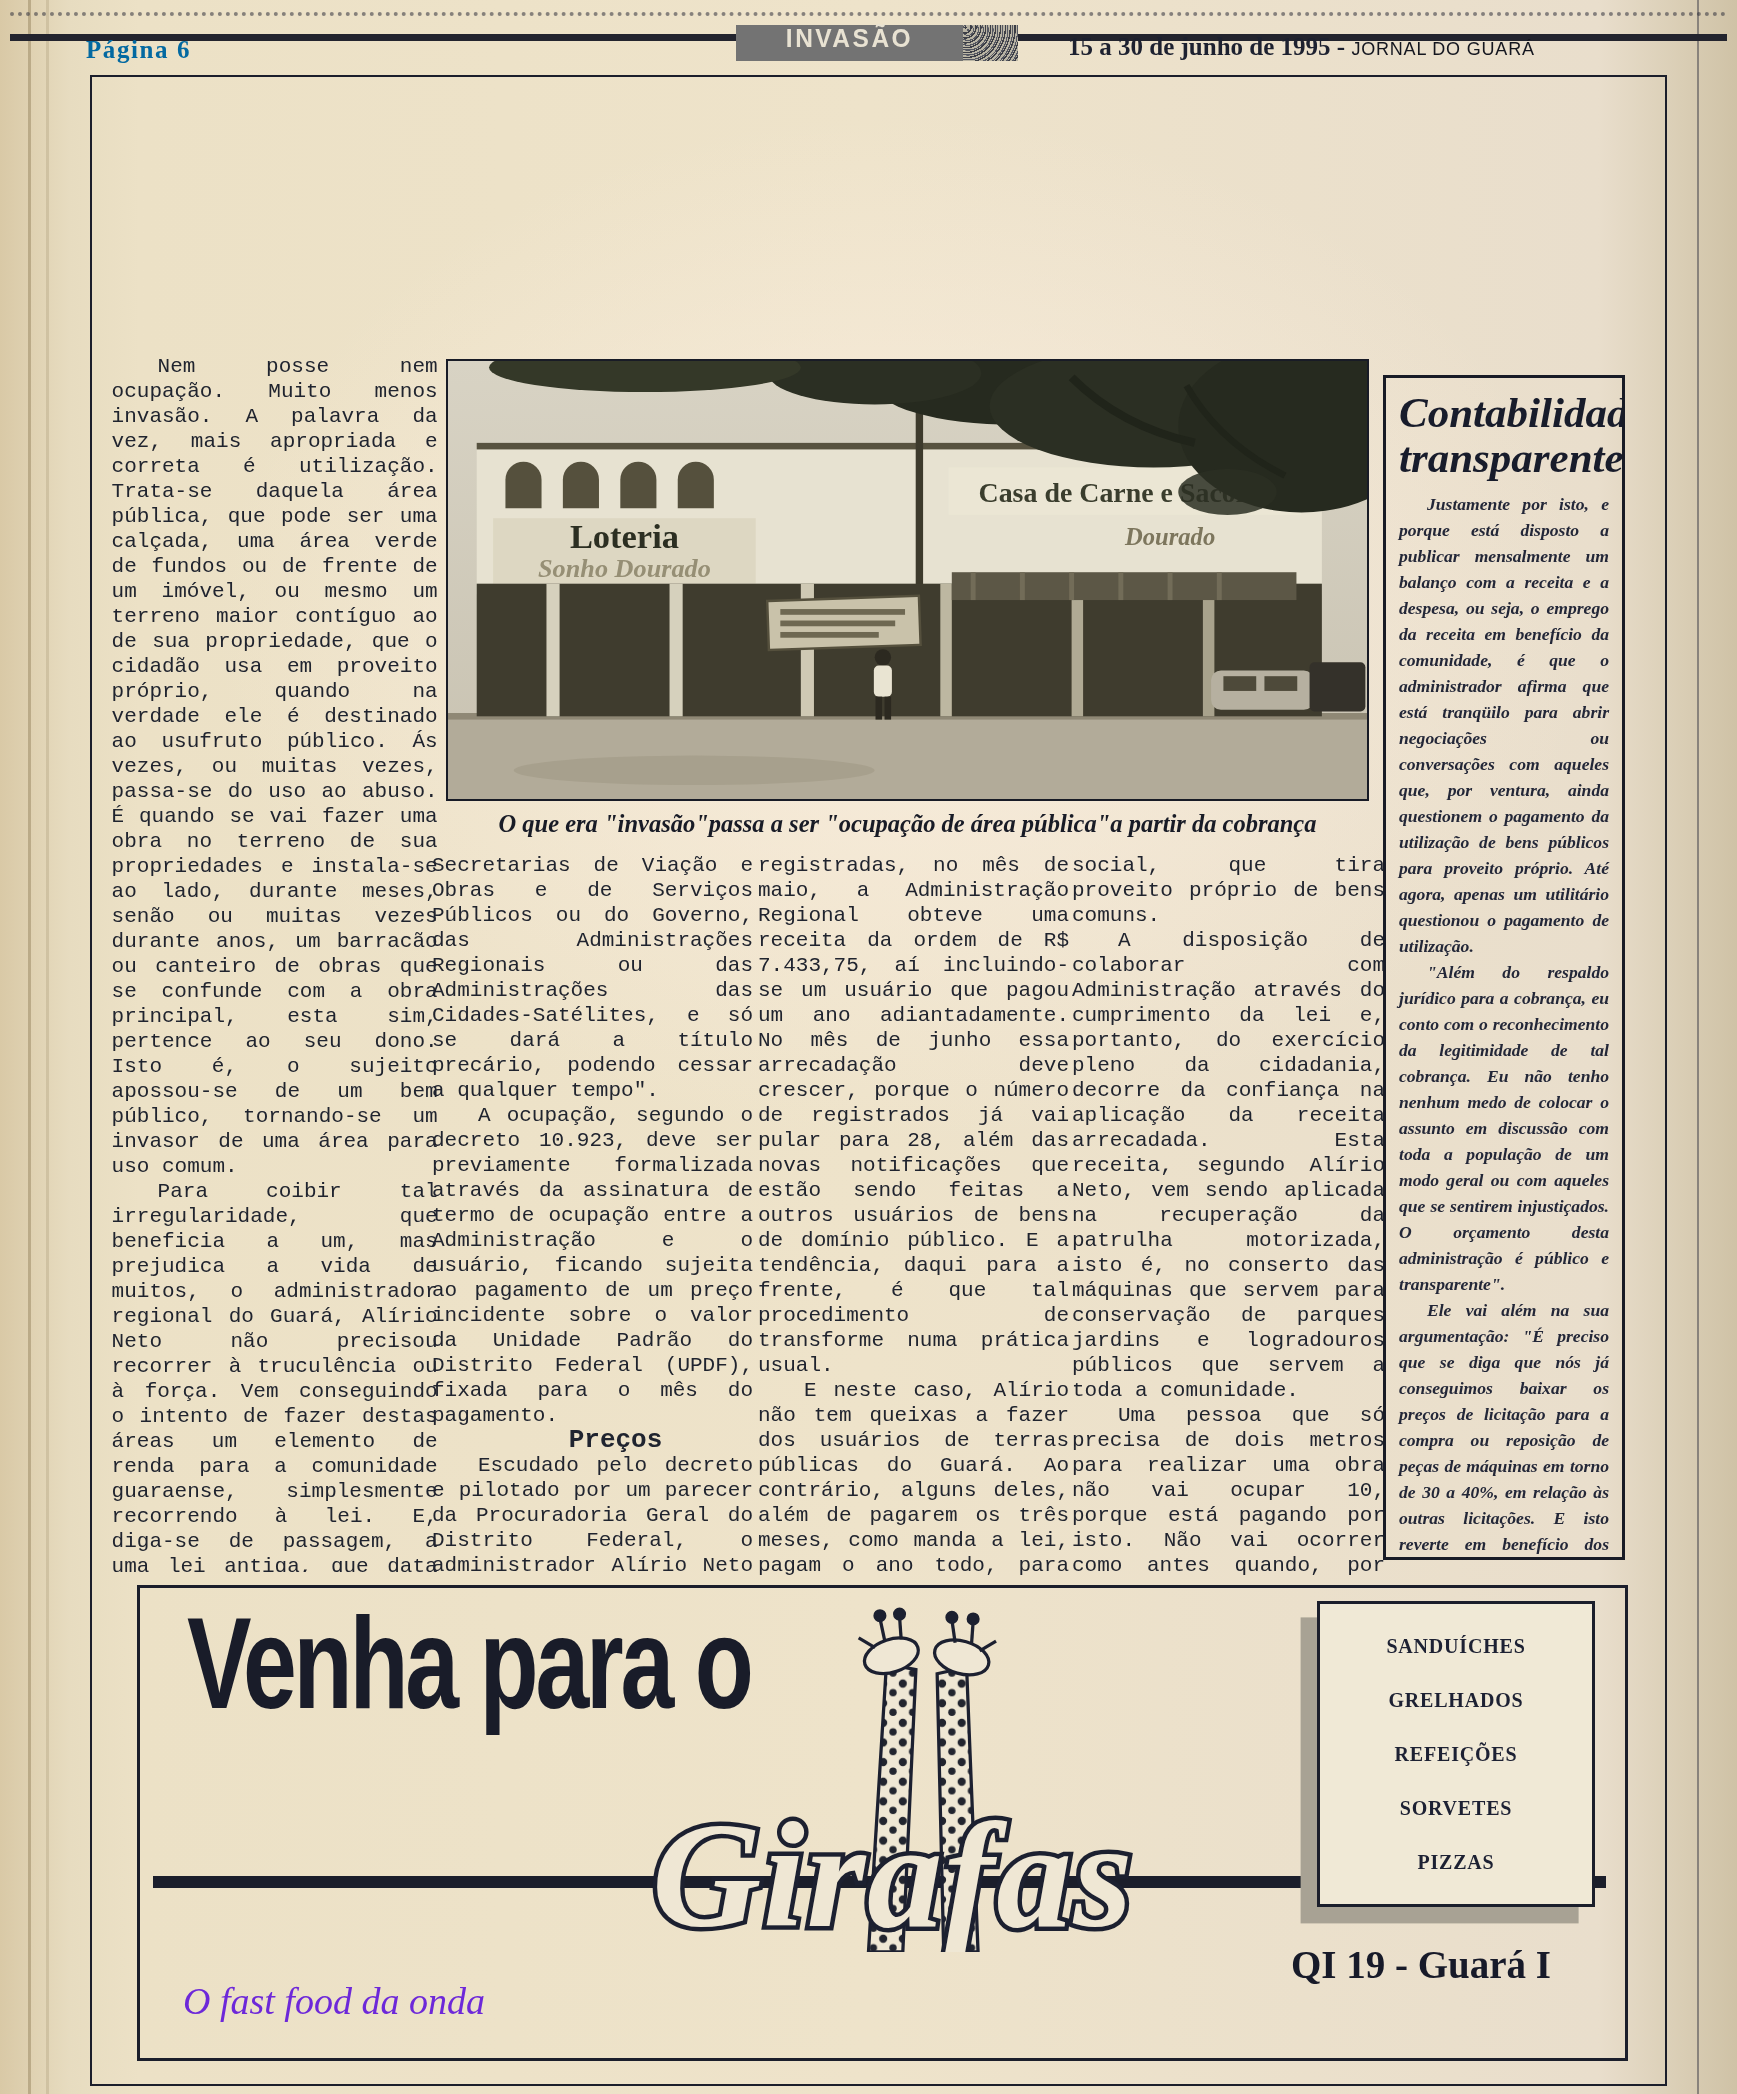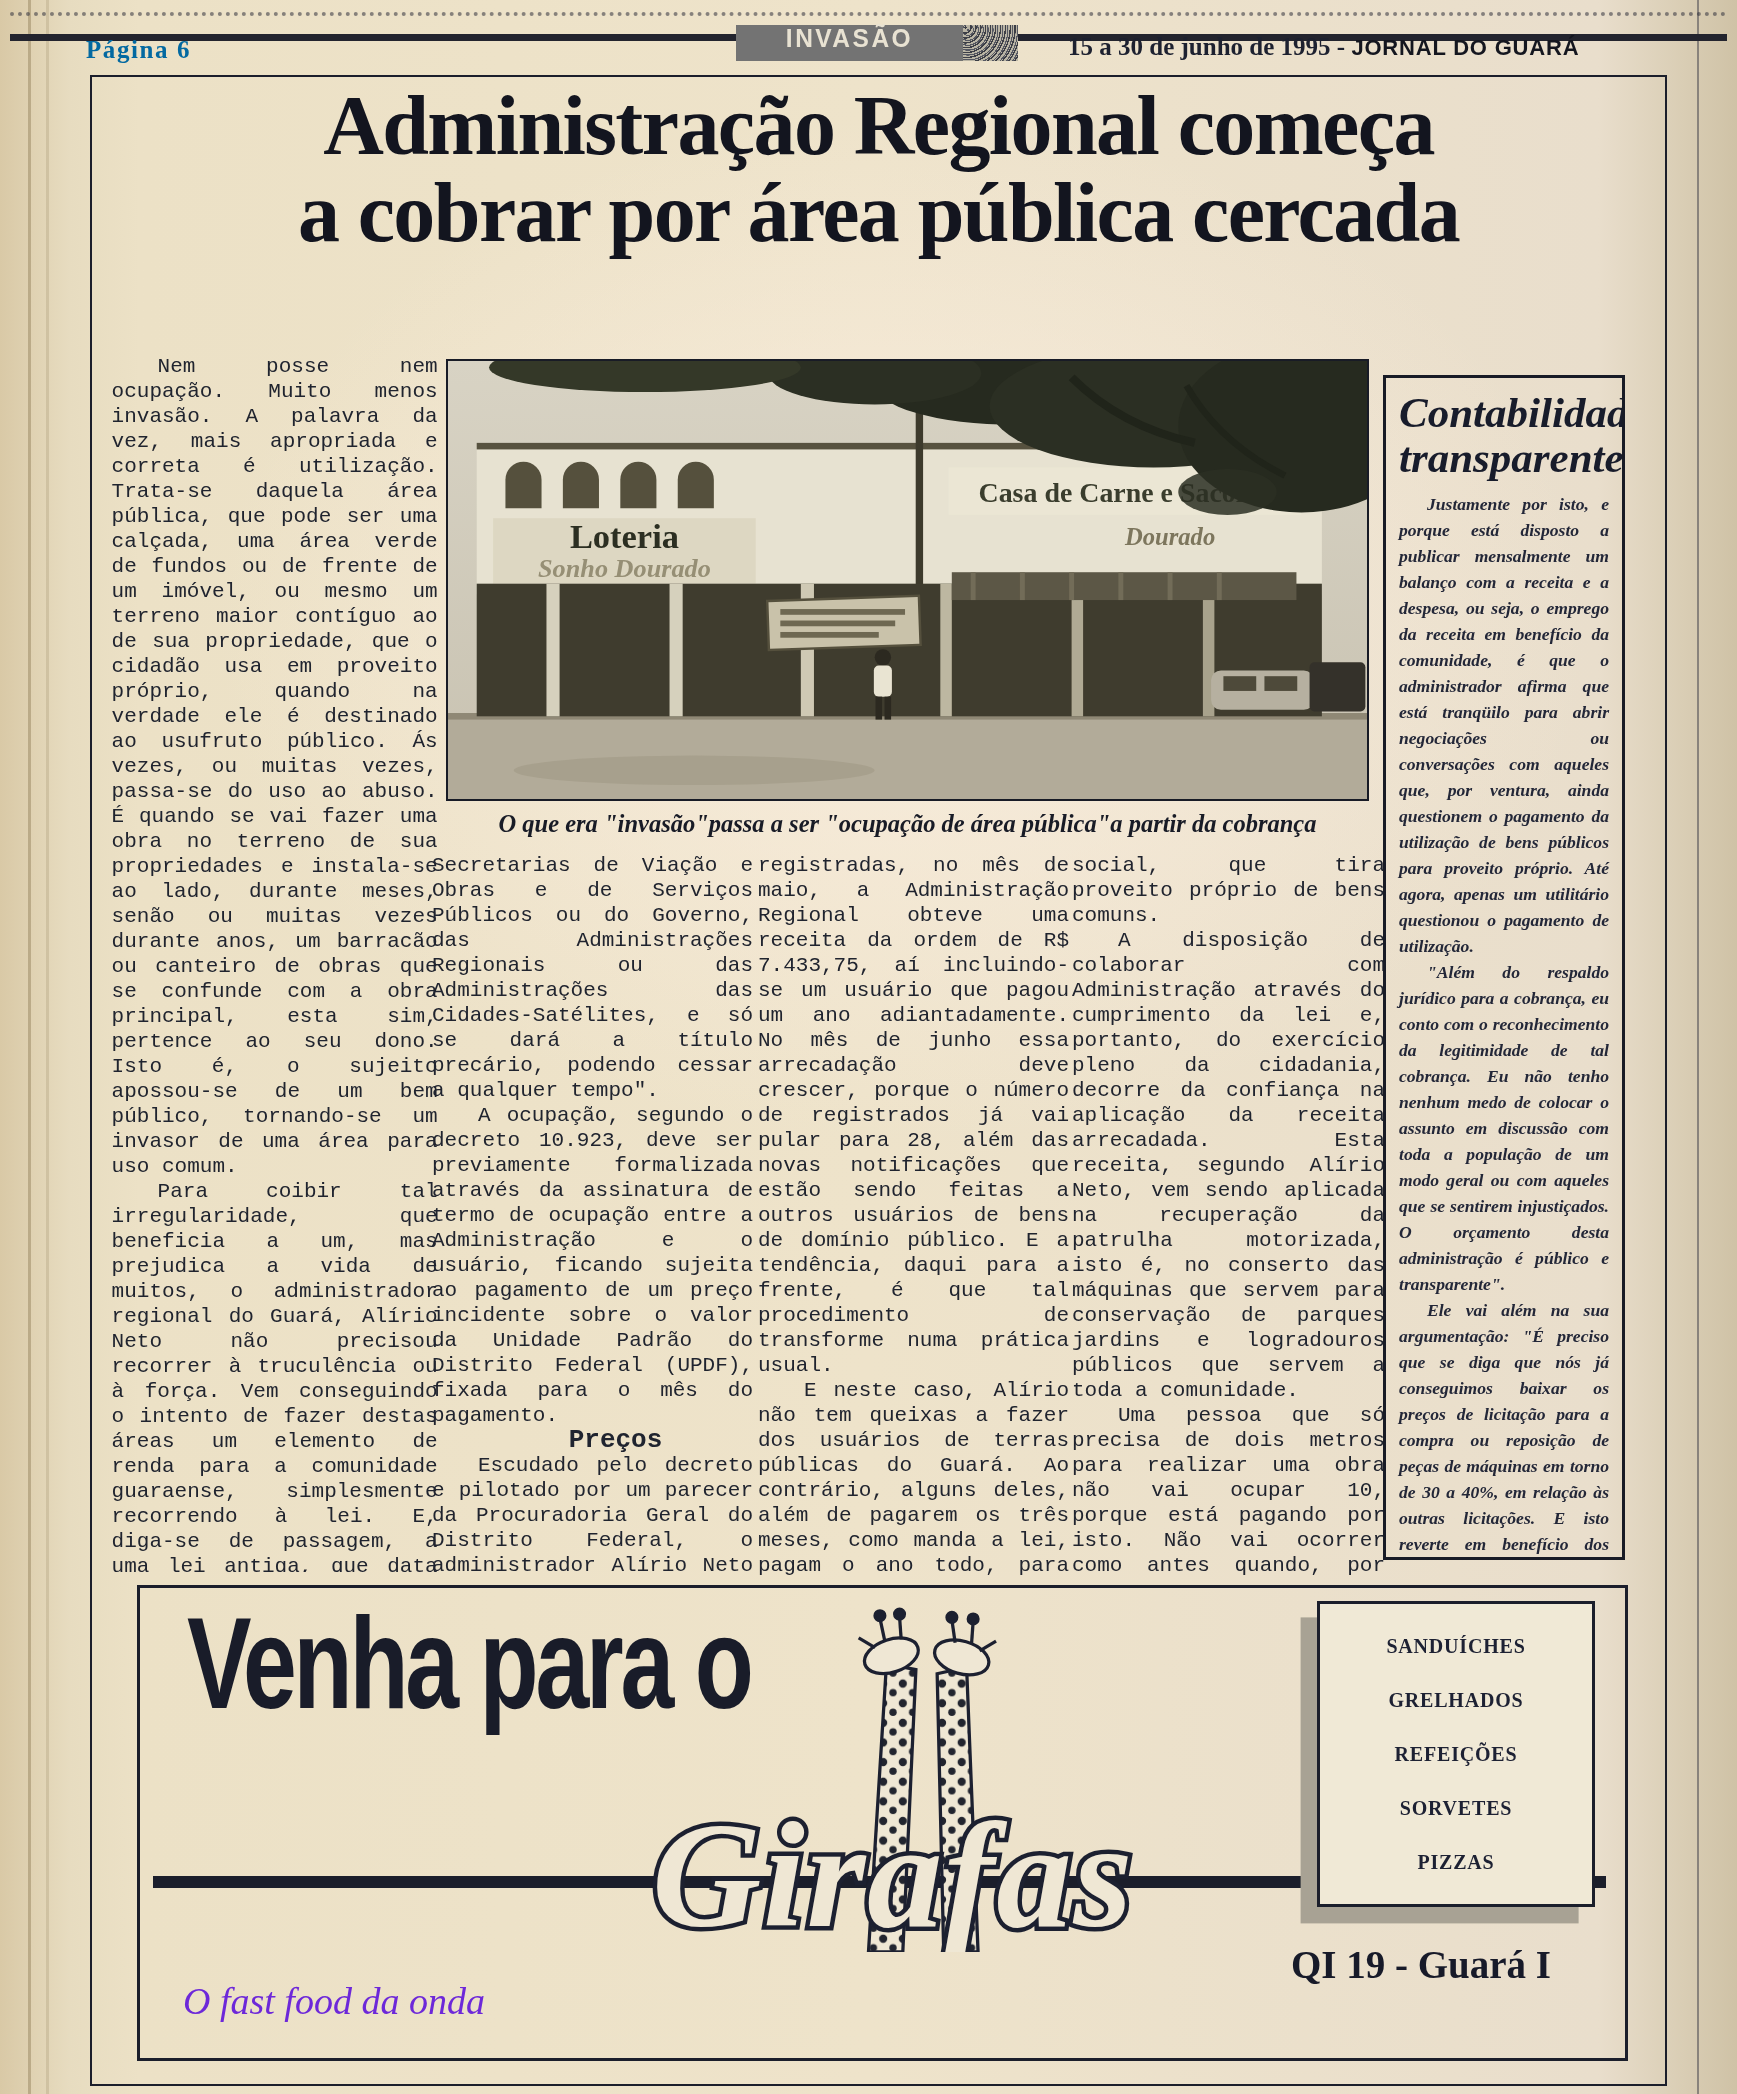--- a/index.html
+++ b/index.html
@@ -24,21 +24,21 @@
   .badge-dark{position:absolute;left:0;top:0;width:227px;height:36px;background:#737373;
     display:flex;justify-content:center;}
   .badge-dark span{color:#e8e2d2;font-family:"Liberation Sans",sans-serif;font-weight:bold;
     font-size:24.5px;letter-spacing:2.5px;transform:scaleY(1.05);}
   .badge-halftone{position:absolute;left:227px;top:0;width:55px;height:36px;
     background:
       repeating-radial-gradient(circle at 2.5px 2.5px, #3c3e46 0 1.3px, transparent 1.4px 4.9px),
       repeating-radial-gradient(circle at 4.9px 4.9px, #565862 0 1.1px, transparent 1.2px 4.9px),
       #b9b4a4;}
   .dateline{position:absolute;left:1068px;top:33px;font-size:25px;font-weight:bold;color:#1d2130;}
-  .masthead{font-family:"Liberation Sans",sans-serif;font-weight:bold;font-size:22px;letter-spacing:0.8px;color:#14161f;}
+  .masthead{font-family:"Liberation Sans",sans-serif;font-weight:normal;font-size:18px;letter-spacing:0.8px;color:#14161f;}
 
   
   .frame{position:absolute;left:90px;top:75px;width:1573px;height:2007px;
     border:2.5px solid #1b1e2b;background:transparent;}
 
   h1.headline{position:absolute;left:0;top:4.9px;width:100%;margin:0;text-align:center;
     font-size:84px;line-height:1.04;font-weight:bold;letter-spacing:-1.6px;color:#13151f;}
 
   .body-col{position:absolute;font-size:21px;line-height:25px;text-align:justify;
     overflow:hidden;color:#20242f;}
@@ -99,24 +99,20 @@
   </div>
   <div class="badge-halftone"></div>
 </div>
 <div class="dateline">
   <span>15 a 30 de junho de 1995 -</span>
   <span class="masthead">JORNAL DO GUARÁ</span>
 </div>
 
 <div class="frame">
 
-  <h1 class="headline">
-    <span>Administração Regional começa</span><br>
-    <span>a cobrar por área pública cercada</span>
-  </h1>
 
   <div class="body-col col1">
     <p>Nem posse nem ocupação. Muito menos invasão. A palavra da vez, mais apropriada e correta é utilização. Trata-se daquela área pública, que pode ser uma calçada, uma área verde de fundos ou de frente de um imóvel, ou mesmo um terreno maior contíguo ao de sua propriedade, que o cidadão usa em proveito próprio, quando na verdade ele é destinado ao usufruto público. Ás vezes, ou muitas vezes, passa-se do uso ao abuso. É quando se vai fazer uma obra no terreno de sua propriedades e instala-se ao lado, durante meses, senão ou muitas vezes durante anos, um barracão ou canteiro de obras que se confunde com a obra principal, esta sim, pertence ao seu dono. Isto é, o sujeito apossou-se de um bem público, tornando-se um invasor de uma área para uso comum.</p>
     <p>Para coibir tal irregularidade, que beneficia a um, mas prejudica a vida de muitos, o administrador regional do Guará, Alírio Neto não precisou recorrer à truculência ou à força. Vem conseguindo o intento de fazer destas áreas um elemento de renda para a comunidade guaraense, simplesmente recorrendo à lei. E, diga-se de passagem, a uma lei antiga, que data de 1987, mas que nunca foi aplicada por desleixo, desatenção ou para proteger apaniguados dos governantes de plantão.</p>
     <p>Trata-se de decreto Nº 10.923, de 18 de novembro de 1987, que dispõe sobre a utilização de espaços em logradouros públicos do Distrito Federal. Logo no artigo 1º, o Decreto determina que "a utilização de espaços em logradouros públicos depende de prévia autorização das</p>
   </div>
 
   <div class="photo">
     <svg viewBox="0 0 1120 535" preserveAspectRatio="none">
       <defs>

